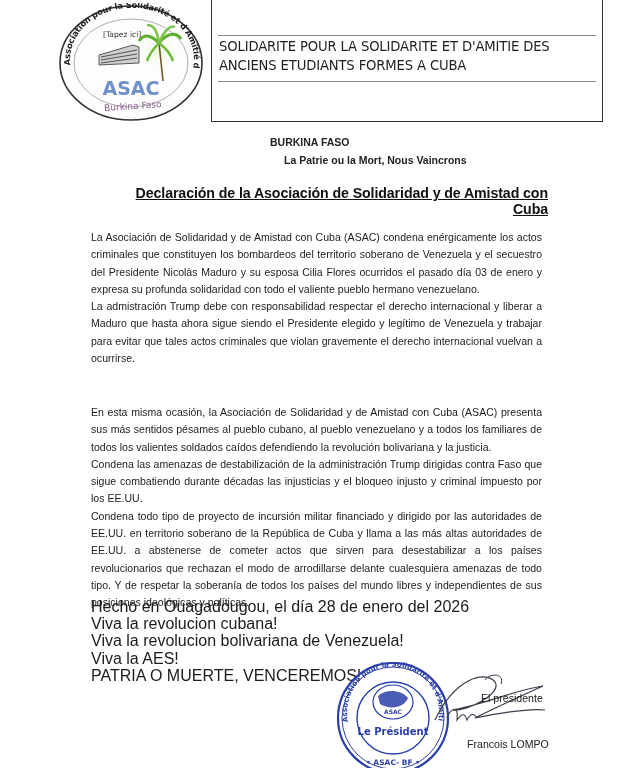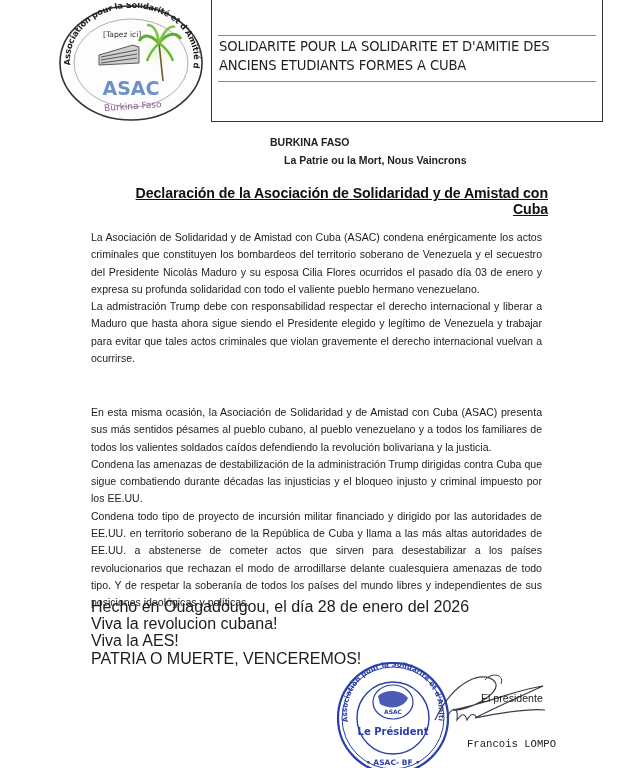--- a/index.html
+++ b/index.html
@@ -27,21 +27,21 @@
   .closing { position: absolute; left: 91px; top: 598px; font-size: 16px; line-height: 17.2px; color: #1c1c1c; }
   .closing div { white-space: nowrap; }
 
   .stamp { position: absolute; left: 334px; top: 662px; width: 118px; height: 110px; }
   .stamp svg { width: 100%; height: 100%; display: block; }
 
   .signature { position: absolute; left: 425px; top: 668px; width: 140px; height: 70px; }
   .signature svg { width: 100%; height: 100%; display: block; }
 
   .signer-role { position: absolute; left: 481px; top: 692px; font-size: 10.6px; color: #222; }
-  .signer-name { position: absolute; left: 467px; top: 738px; font-size: 10.6px; color: #222; font-family: Liberation Mono, monospace; }
+  .signer-name { position: absolute; left: 467px; top: 738px; font-size: 10.6px; color: #222; }
 </style>
 </head>
 <body>
 
 <div class="logo">
   <svg viewBox="0 0 148 120">
     <defs>
       <path id="ringPath" d="M 14 66 A 62 52 0 1 1 136 66"></path>
       <radialGradient id="palmGlow" cx="50%" cy="50%" r="50%">
         <stop offset="0%" stop-color="#e9f6d4"></stop>
@@ -91,27 +91,28 @@
 
 <div class="doc-title">Declaración de la Asociación de Solidaridad y de Amistad con Cuba</div>
 
 <div class="body-text p1">
   <p>La Asociación de Solidaridad y de Amistad con Cuba (ASAC) condena enérgicamente los actos criminales que constituyen los bombardeos del territorio soberano de Venezuela y el secuestro del Presidente Nicolàs Maduro y su esposa Cilia Flores ocurridos el pasado día 03 de enero y expresa su profunda solidaridad con todo el valiente pueblo hermano venezuelano.</p>
   <p>La admistración Trump debe con responsabilidad respectar el derecho internacional y liberar a Maduro que hasta ahora sigue siendo el Presidente elegido y legítimo de Venezuela y trabajar para evitar que tales actos criminales que violan gravemente el derecho internacional vuelvan a ocurrirse.</p>
 </div>
 
 <div class="body-text p2">
   <p>En esta misma ocasión, la Asociación de Solidaridad y de Amistad con Cuba (ASAC) presenta sus más sentidos pésames al pueblo cubano, al pueblo venezuelano y a todos los familiares de todos los valientes soldados caídos defendiendo la revolución bolivariana y la justicia.</p>
-  <p>Condena las amenazas de destabilización de la administración Trump dirigidas contra Cuba que sigue combatiendo durante décadas las injusticias y el bloqueo injusto y criminal impuesto por los EE.UU.</p>
+  <p>Condena las amenazas de destabilización de la administración Trump dirigidas contra Faso que sigue combatiendo durante décadas las injusticias y el bloqueo injusto y criminal impuesto por los EE.UU.</p>
   <p>Condena todo tipo de proyecto de incursión militar financiado y dirigido por las autoridades de EE.UU. en territorio soberano de la República de Cuba y llama a las más altas autoridades de EE.UU. a abstenerse de cometer actos que sirven para desestabilizar a los países revolucionarios que rechazan el modo de arrodillarse delante cualesquiera amenazas de todo tipo. Y de respetar la soberanía de todos los países del mundo libres y independientes de sus posiciones ideológicas y políticas.</p>
 </div>
 
 <div class="closing">
   <div>Hecho en Ouagadougou, el día 28 de enero del 2026</div>
   <div>Viva la revolucion cubana!</div>
+  <div>Viva la revolucion bolivariana de Venezuela!</div>
   <div>Viva la AES!</div>
   <div>PATRIA O MUERTE, VENCEREMOS!</div>
 </div>
 
 <div class="stamp">
   <svg viewBox="0 0 118 110">
     <defs>
       <path id="stampRing" d="M 14 60 A 46 46 0 1 1 104 60"></path>
     </defs>
     <circle cx="59" cy="56" r="55" fill="none" stroke="#2a3fa8" stroke-width="2.2"></circle>

